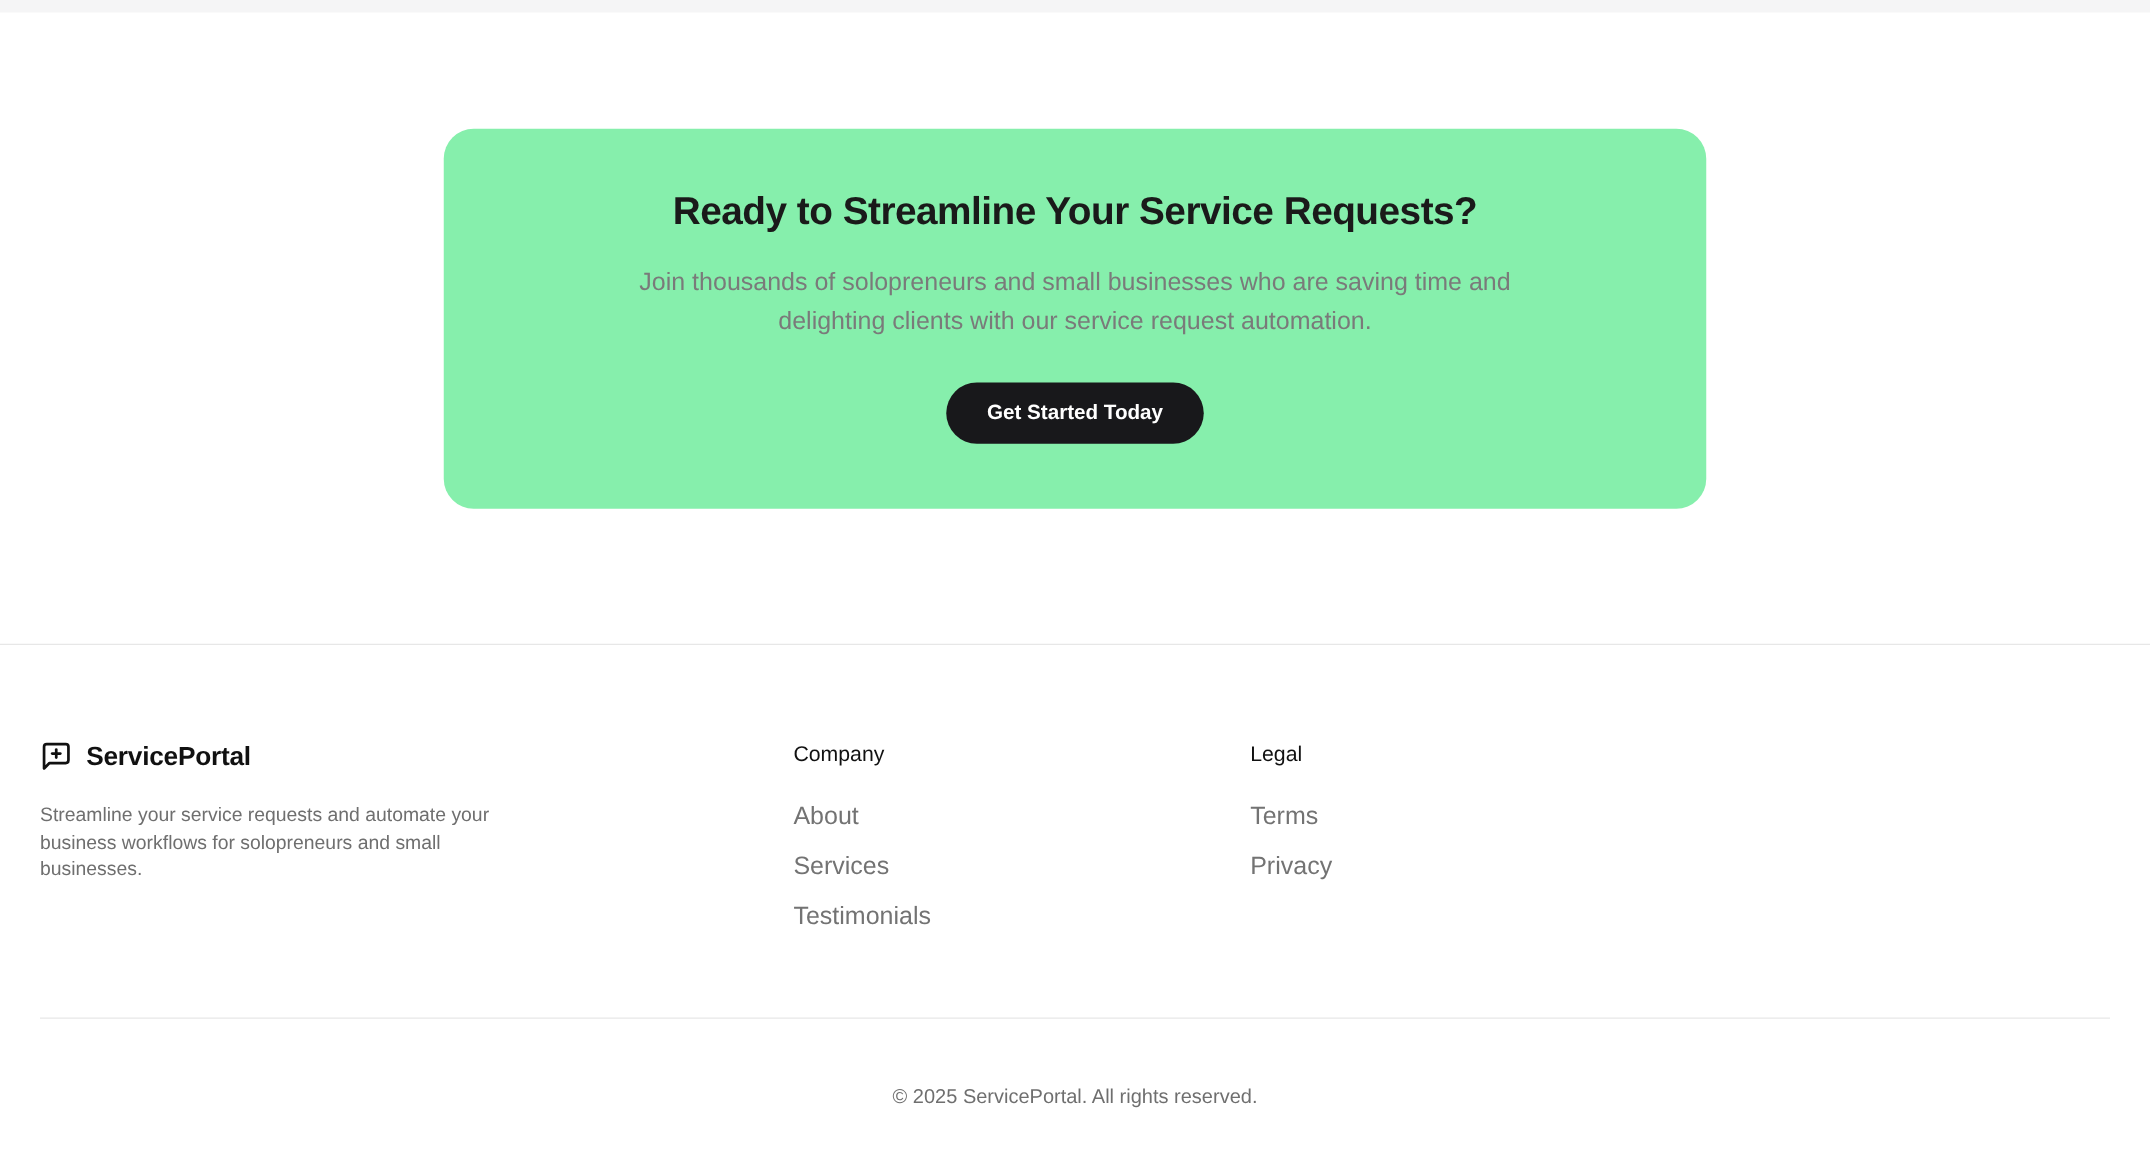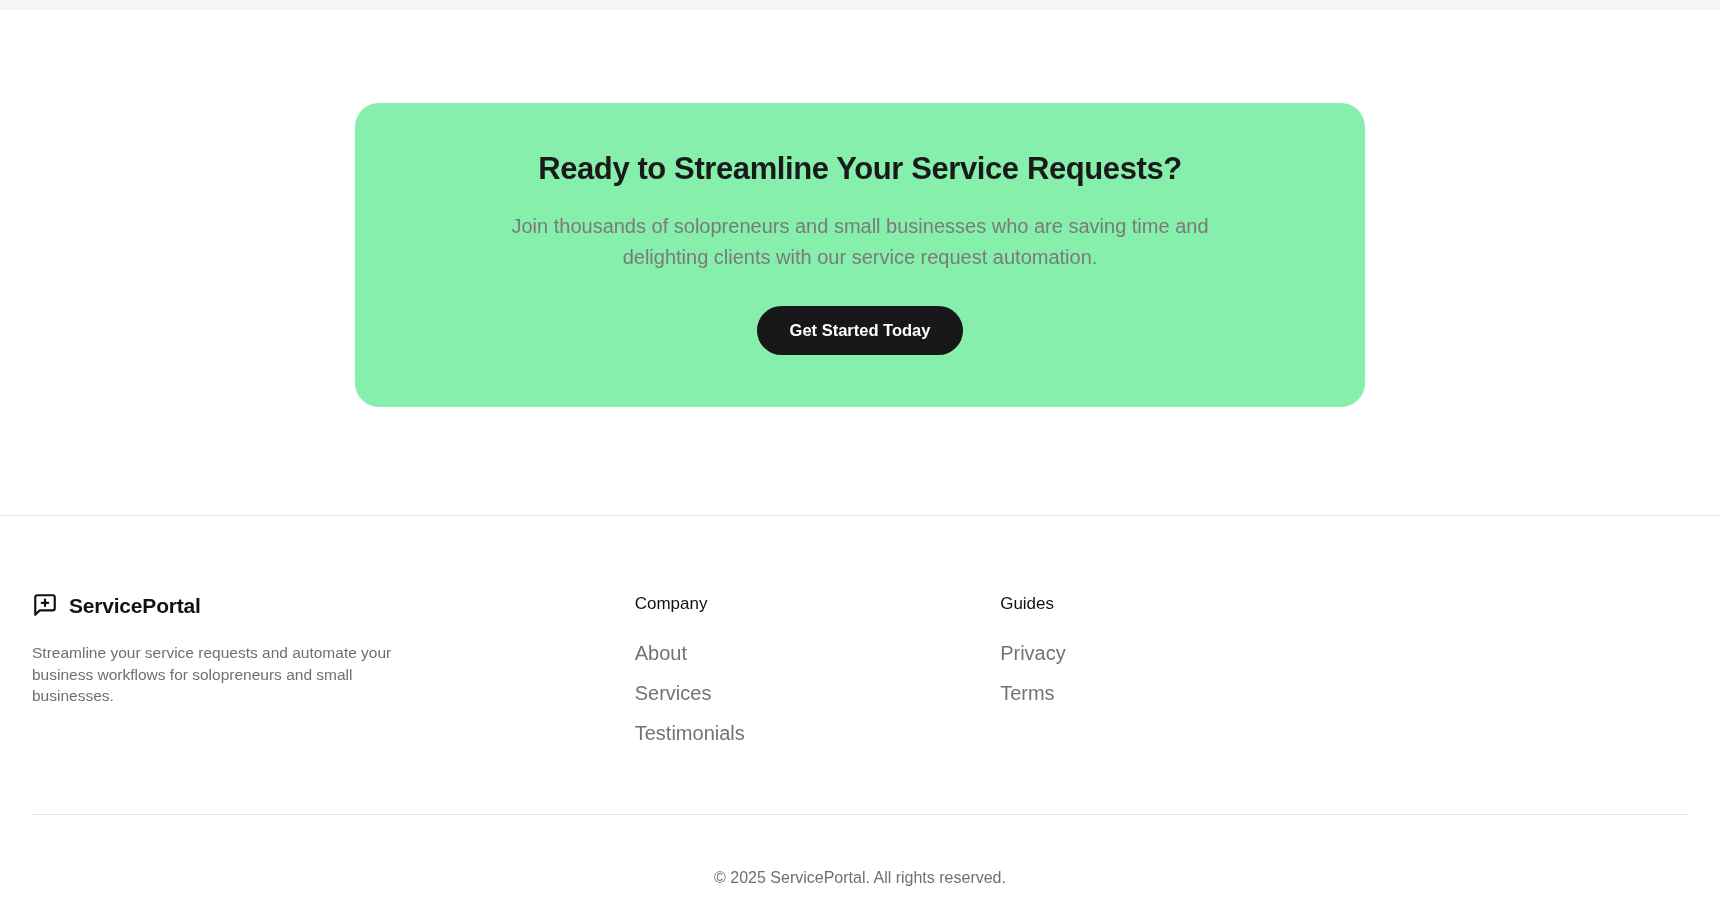--- a/index.html
+++ b/index.html
@@ -150,23 +150,23 @@
 
     <div>
       <div class="col-heading">Company</div>
       <a class="footer-link">About</a>
       <a class="footer-link">Services</a>
       <a class="footer-link">Testimonials</a>
     </div>
 
 
     <div>
-      <div class="col-heading">Guides</div>
+      <div class="col-heading">Legal</div>
+      <a class="footer-link">Terms</a>
       <a class="footer-link">Privacy</a>
-      <a class="footer-link">Terms</a>
     </div>
 
   </div>
 
   <hr class="footer-divider">
 
   <p class="copyright">© 2025 ServicePortal. All rights reserved.</p>
 </footer>
 
 </body></html>

